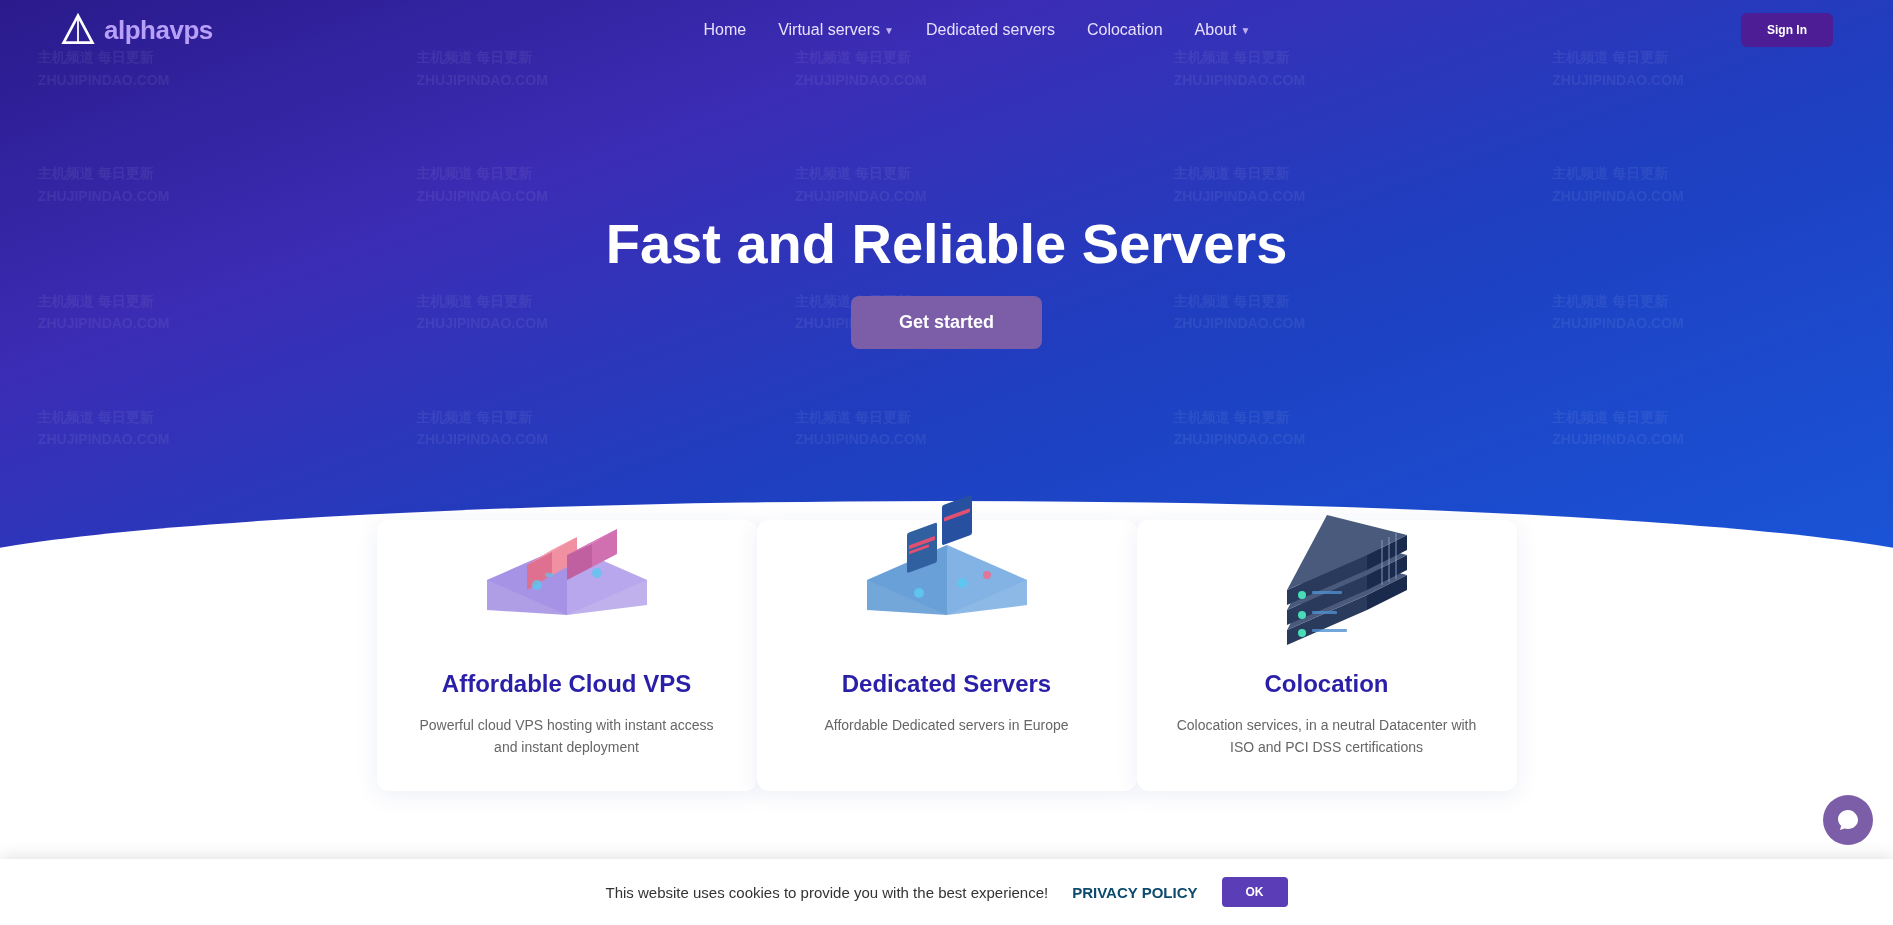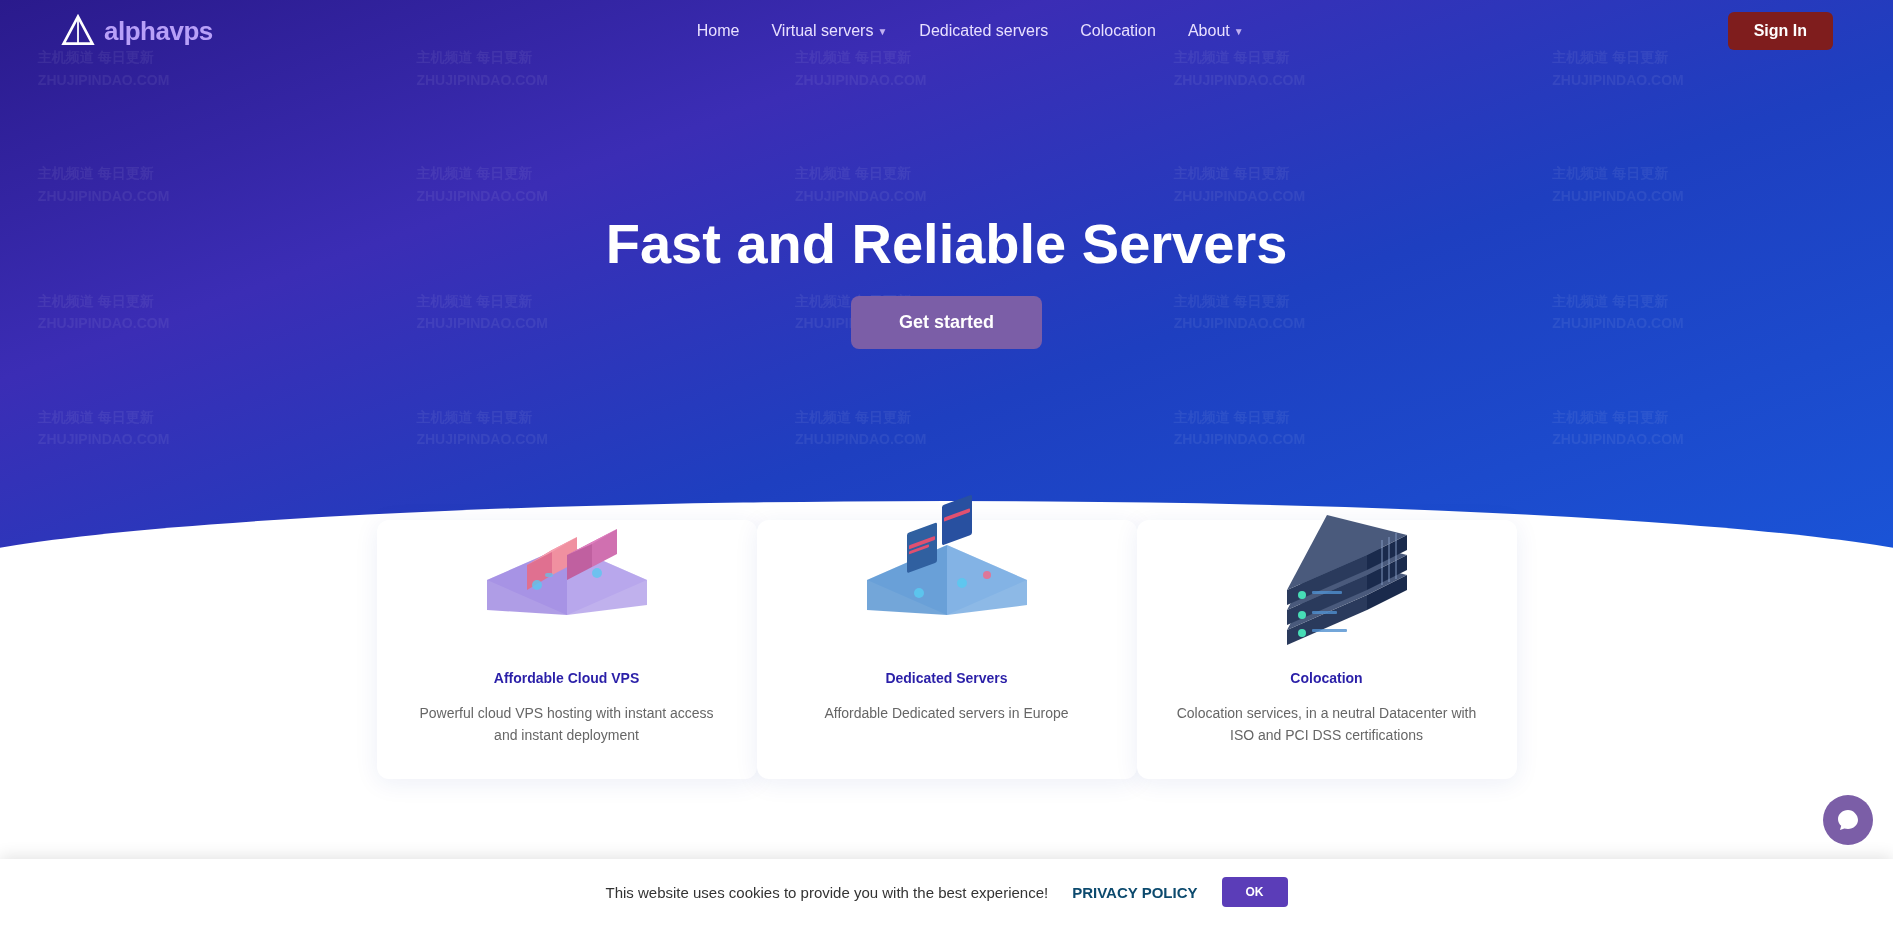--- a/index.html
+++ b/index.html
@@ -45,26 +45,26 @@
       font-weight: 500;
       display: flex;
       align-items: center;
       gap: 4px;
     }
     .nav-links .dropdown-arrow {
       font-size: 10px;
       color: #c0b0f0;
     }
     .signin-btn {
-      background: #7f1d1d;
+      background: #4c1d95;
       color: #fff;
       border: none;
       padding: 10px 26px;
       border-radius: 6px;
-      font-size: 16px;
+      font-size: 12px;
       font-weight: 600;
       cursor: pointer;
       text-decoration: none;
     }
 
     
     .hero {
       position: relative;
       width: 100%;
       min-height: 580px;
@@ -166,21 +166,21 @@
       width: 220px;
       height: 170px;
       margin: -40px auto 20px;
       display: flex;
       align-items: center;
       justify-content: center;
     }
 
     
     .card-title {
-      font-size: 14px;
+      font-size: 24px;
       font-weight: 700;
       color: #2a1fa8;
       margin-bottom: 16px;
     }
     .card-desc {
       font-size: 14px;
       color: #666;
       line-height: 1.6;
     }
 

